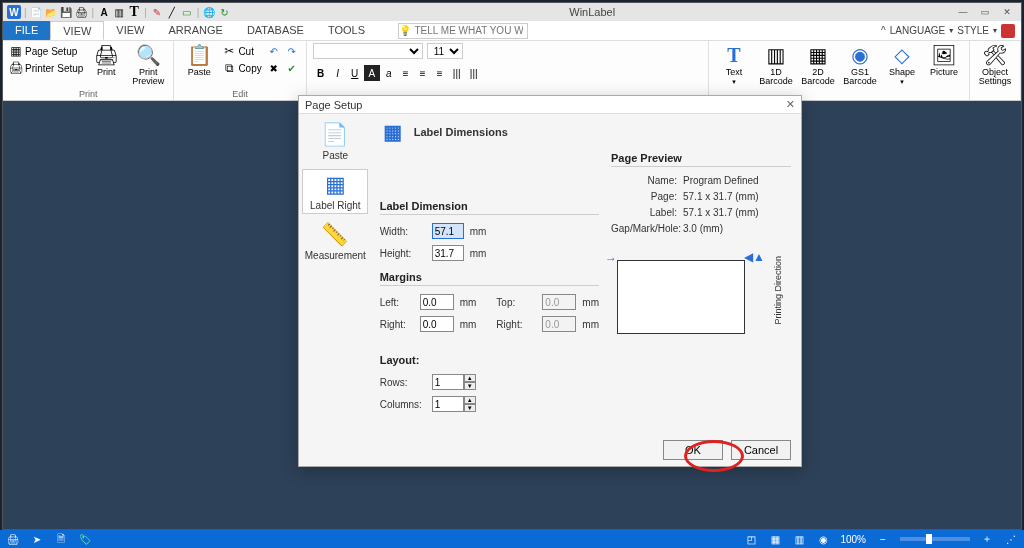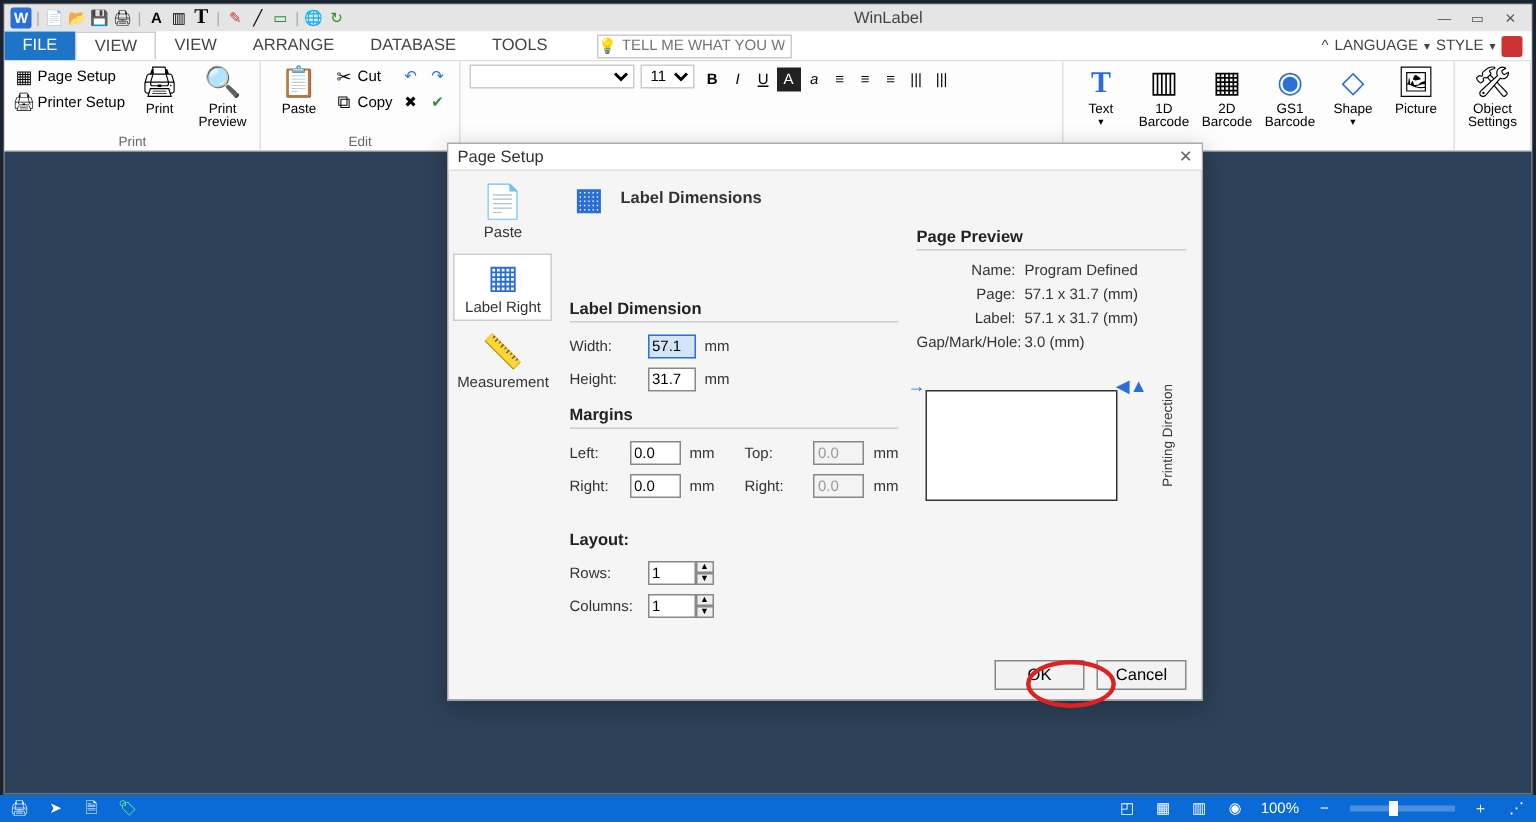--- a/index.html
+++ b/index.html
@@ -199,21 +199,21 @@
           <div style="display:flex;gap:2px">
             <div class="fmt-btn">✖</div>
             <div class="fmt-btn" style="color:#2a8f2a">✔</div>
           </div>
         </div>
       </div>
       <div class="label">Edit</div>
     </div>
 
     <div class="group" style="flex:1">
-      <div class="items" style="flex-direction:row;align-items:flex-start">
+      <div class="items" style="flex-direction:column;align-items:flex-start">
         <div style="display:flex;gap:4px">
           <select class="font-combo" style="width:110px"><option></option></select>
           <select class="font-combo" style="width:36px"><option>11</option></select>
         </div>
         <div class="fmt-row">
           <div class="fmt-btn" style="font-weight:bold">B</div>
           <div class="fmt-btn" style="font-style:italic">I</div>
           <div class="fmt-btn" style="text-decoration:underline">U</div>
           <div class="fmt-btn boxed">A</div>
           <div class="fmt-btn" style="font-style:italic">a</div>

